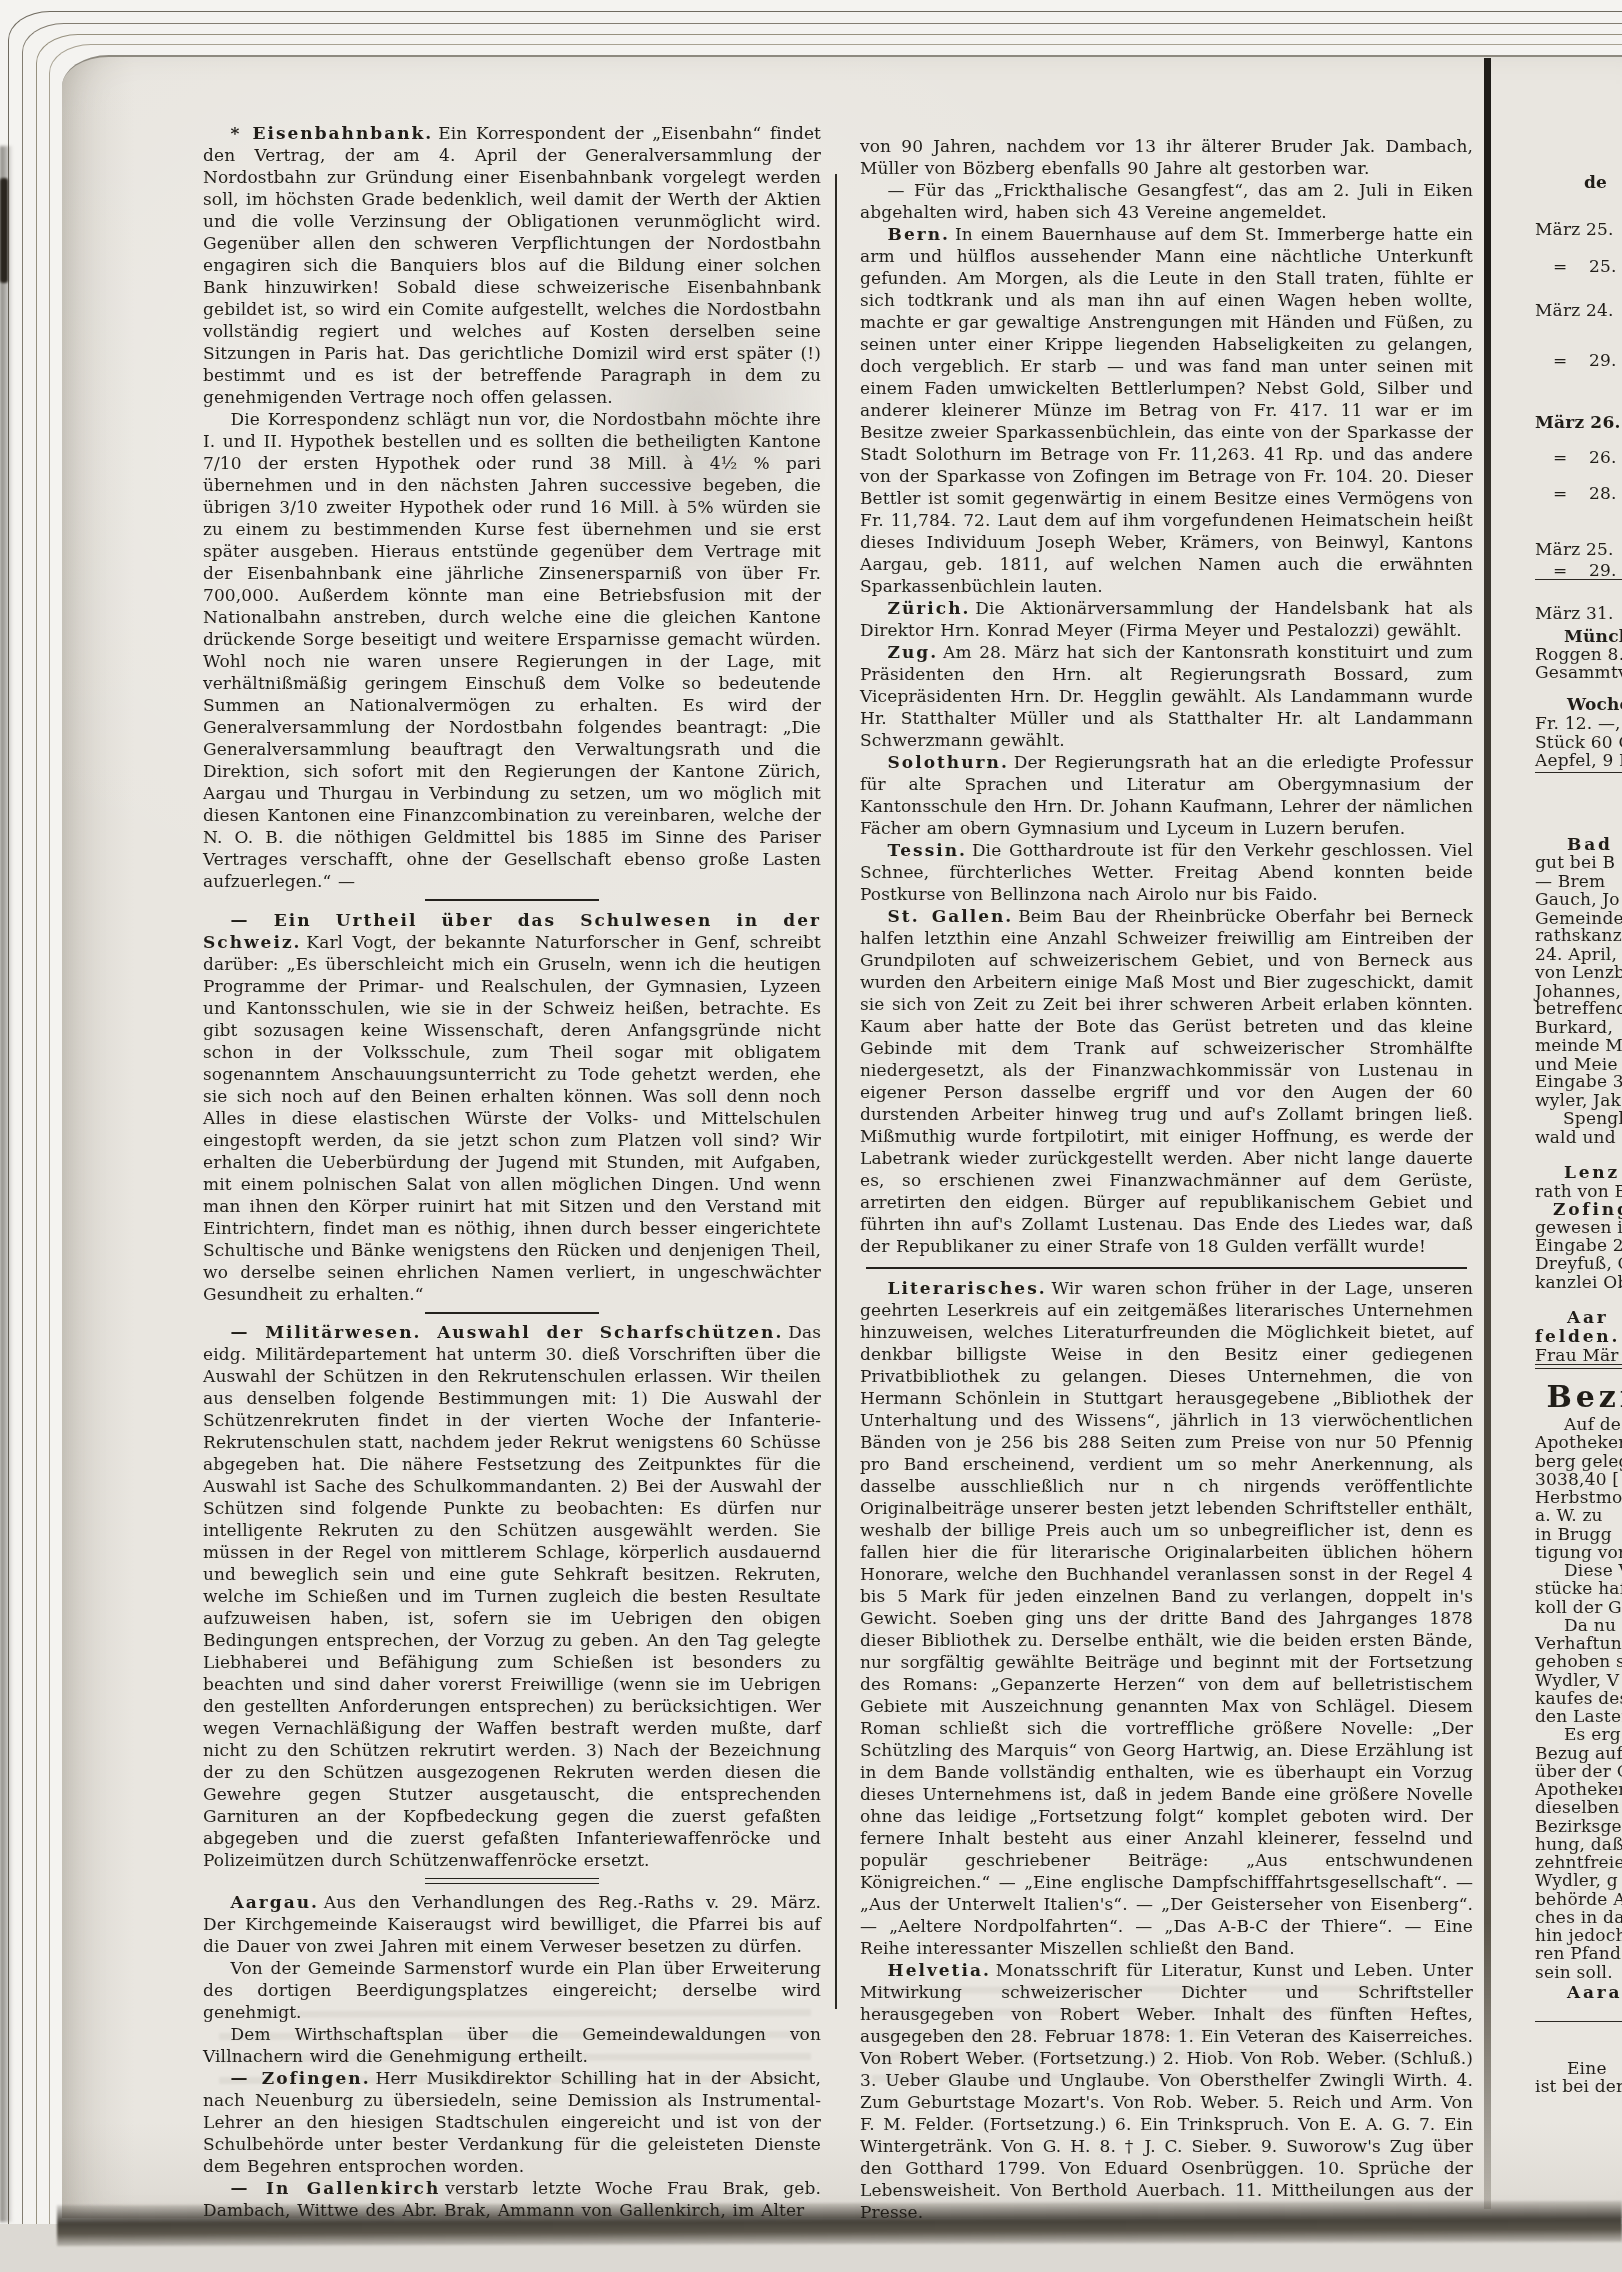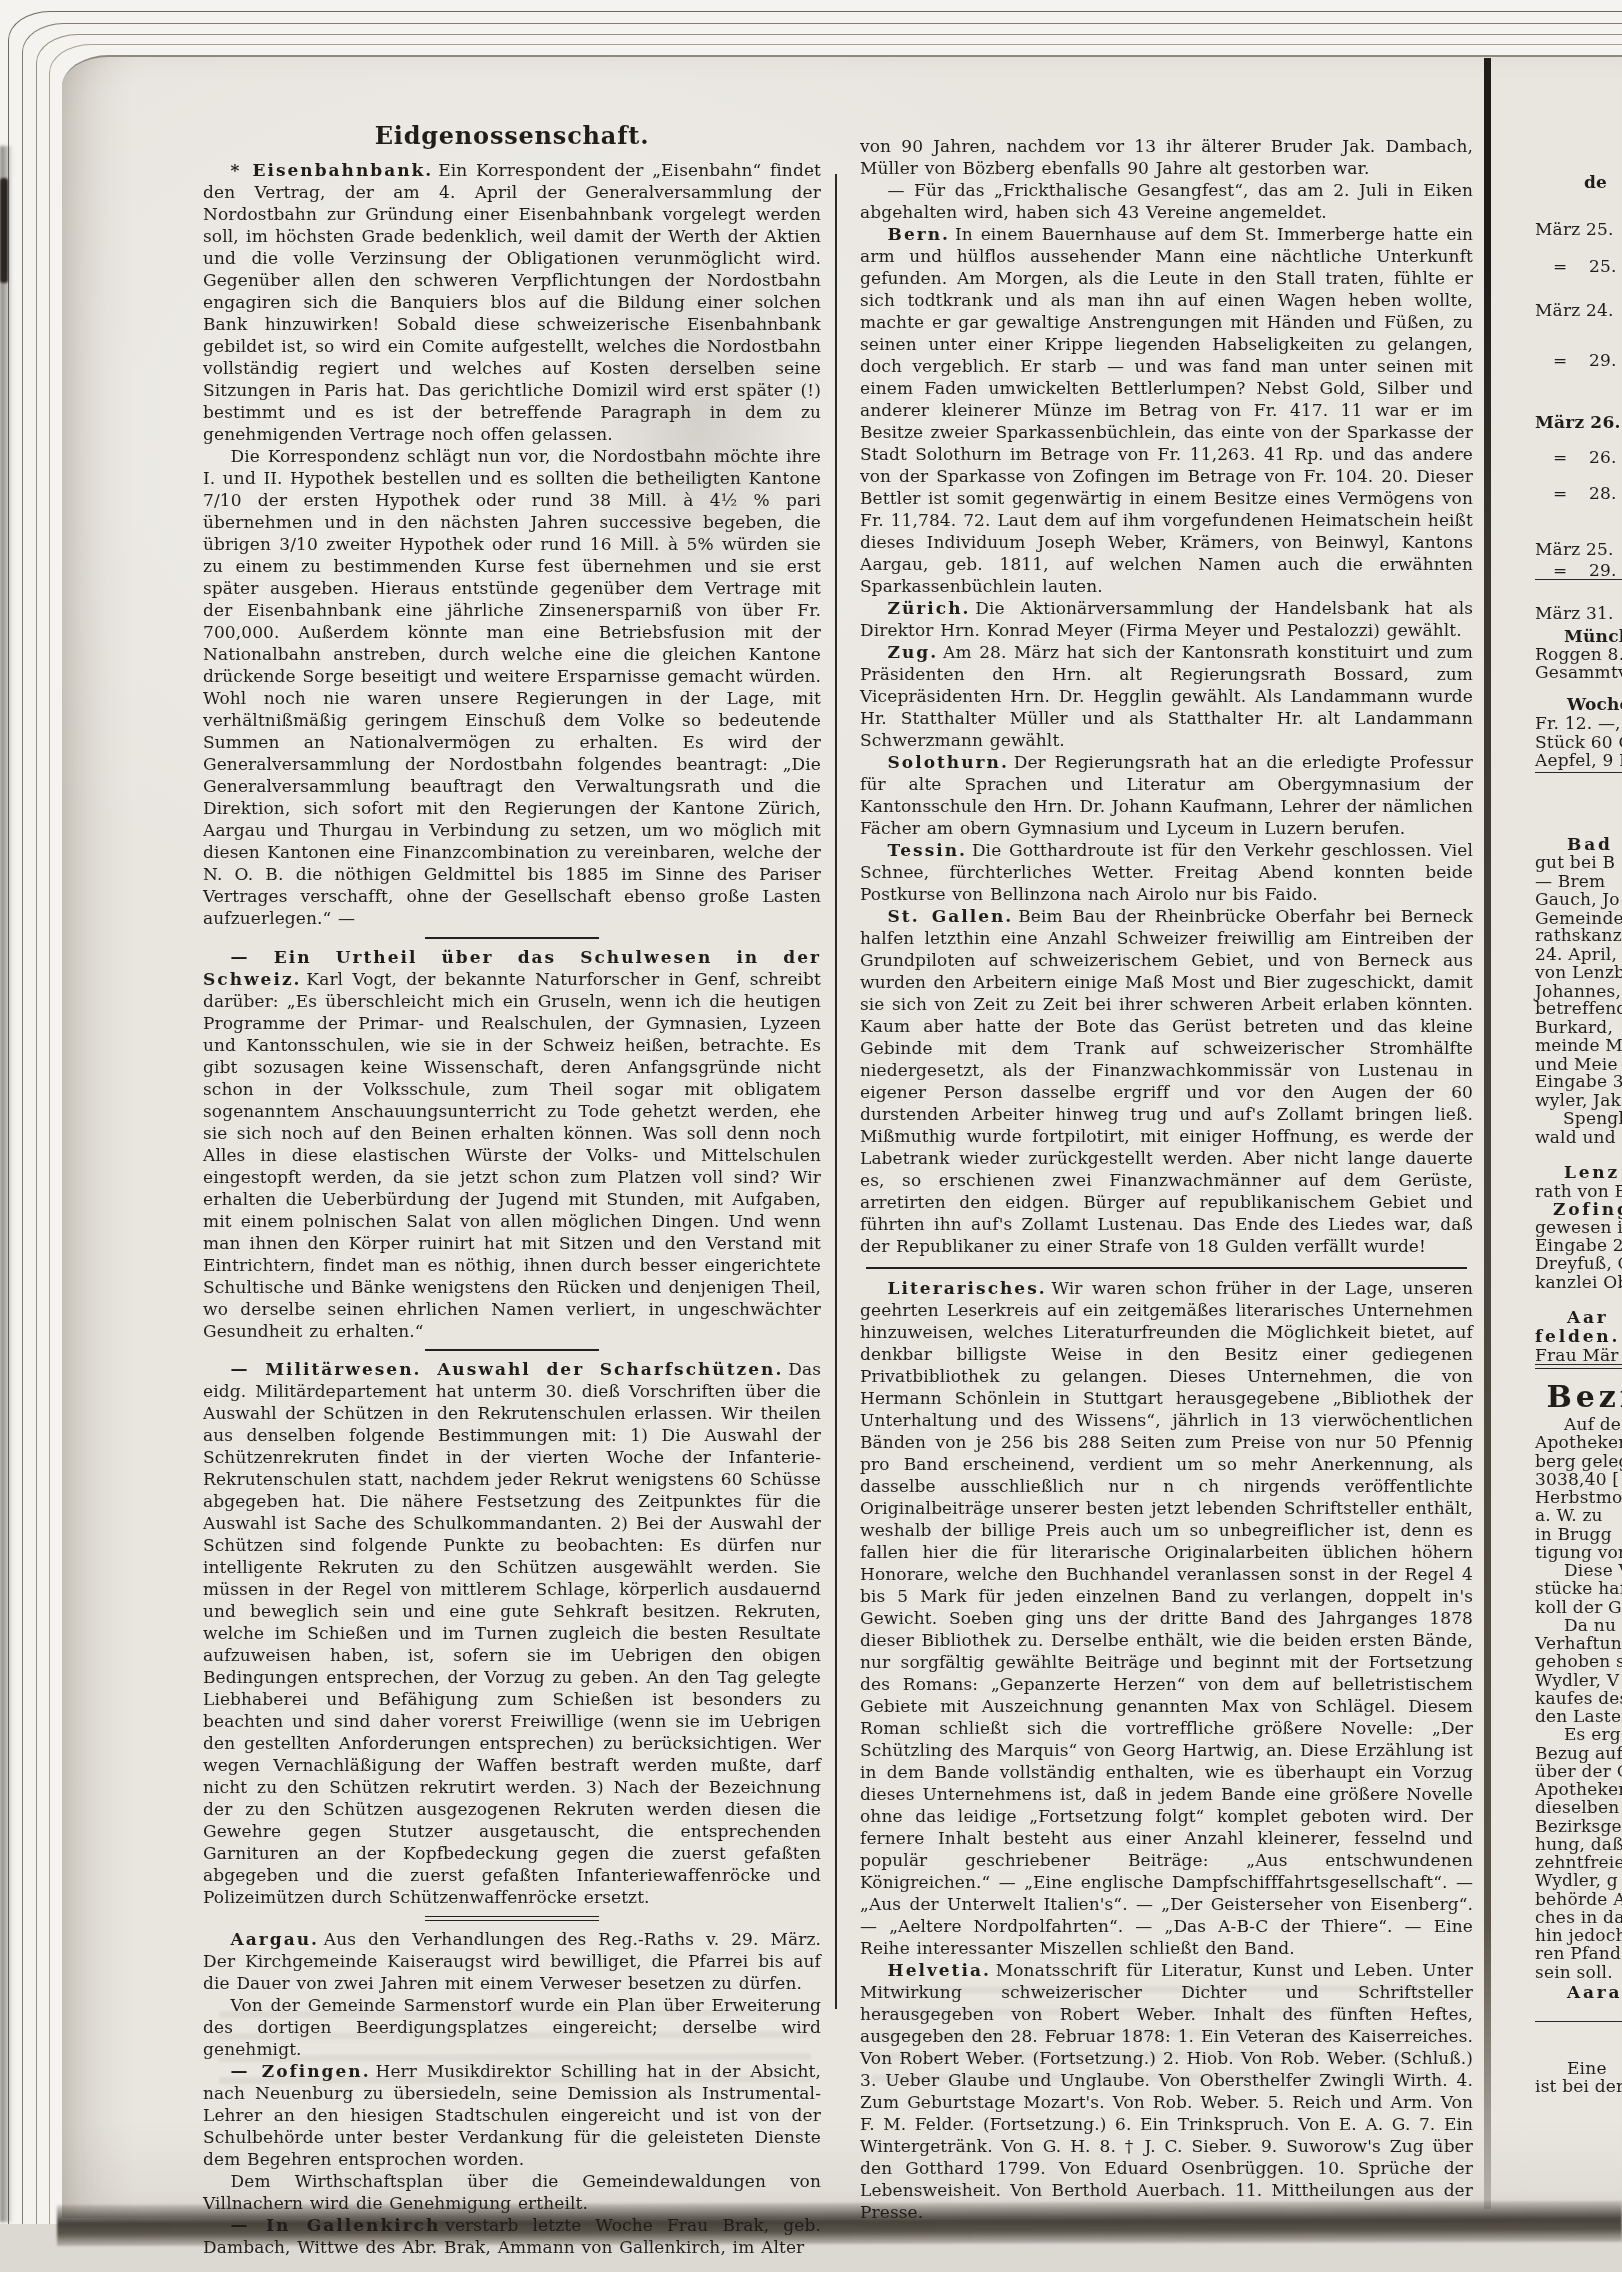--- a/index.html
+++ b/index.html
@@ -102,33 +102,32 @@
 <div class="below-page"></div>
 <div class="bottom-shadow"></div>
 <div class="fold-line"></div>
 <div class="col-rule"></div>
 
 <div class="smudge" style="left:568px;top:195px;width:260px;height:454px;"></div>
 <div class="ghost" style="left:219px;top:2003px;width:592px;height:89px;"></div>
 <div class="ghost" style="left:872px;top:1979px;width:568px;height:114px;"></div>
 
 <div class="col col-left">
-  <h1 class="section-header">Eidgenossenschaft.</h1>
   <div>
       <p><span class="lead">* Eisenbahnbank.</span>Ein Korrespondent der „Eisenbahn“ findet den Vertrag, der am 4. April der Generalversammlung der Nordostbahn zur Gründung einer Eisenbahnbank vorgelegt werden soll, im höchsten Grade bedenklich, weil damit der Werth der Aktien und die volle Verzinsung der Obligationen verunmöglicht wird. Gegenüber allen den schweren Verpflichtungen der Nordostbahn engagiren sich die Banquiers blos auf die Bildung einer solchen Bank hinzuwirken! Sobald diese schweizerische Eisenbahnbank gebildet ist, so wird ein Comite aufgestellt, welches die Nordostbahn vollständig regiert und welches auf Kosten derselben seine Sitzungen in Paris hat. Das gerichtliche Domizil wird erst später (!) bestimmt und es ist der betreffende Paragraph in dem zu genehmigenden Vertrage noch offen gelassen.</p>
       <p>Die Korrespondenz schlägt nun vor, die Nordostbahn möchte ihre I. und II. Hypothek bestellen und es sollten die betheiligten Kantone 7/10 der ersten Hypothek oder rund 38 Mill. à 4½ % pari übernehmen und in den nächsten Jahren successive begeben, die übrigen 3/10 zweiter Hypothek oder rund 16 Mill. à 5% würden sie zu einem zu bestimmenden Kurse fest übernehmen und sie erst später ausgeben. Hieraus entstünde gegenüber dem Vertrage mit der Eisenbahnbank eine jährliche Zinsenersparniß von über Fr. 700,000. Außerdem könnte man eine Betriebsfusion mit der Nationalbahn anstreben, durch welche eine die gleichen Kantone drückende Sorge beseitigt und weitere Ersparnisse gemacht würden. Wohl noch nie waren unsere Regierungen in der Lage, mit verhältnißmäßig geringem Einschuß dem Volke so bedeutende Summen an Nationalvermögen zu erhalten. Es wird der Generalversammlung der Nordostbahn folgendes beantragt: „Die Generalversammlung beauftragt den Verwaltungsrath und die Direktion, sich sofort mit den Regierungen der Kantone Zürich, Aargau und Thurgau in Verbindung zu setzen, um wo möglich mit diesen Kantonen eine Finanzcombination zu vereinbaren, welche der N. O. B. die nöthigen Geldmittel bis 1885 im Sinne des Pariser Vertrages verschafft, ohne der Gesellschaft ebenso große Lasten aufzuerlegen.“ —</p>
       <div class="hr short"></div>
       <p><span class="lead">— Ein Urtheil über das Schulwesen in der Schweiz.</span>Karl Vogt, der bekannte Naturforscher in Genf, schreibt darüber: „Es überschleicht mich ein Gruseln, wenn ich die heutigen Programme der Primar- und Realschulen, der Gymnasien, Lyzeen und Kantonsschulen, wie sie in der Schweiz heißen, betrachte. Es gibt sozusagen keine Wissenschaft, deren Anfangsgründe nicht schon in der Volksschule, zum Theil sogar mit obligatem sogenanntem Anschauungsunterricht zu Tode gehetzt werden, ehe sie sich noch auf den Beinen erhalten können. Was soll denn noch Alles in diese elastischen Würste der Volks- und Mittelschulen eingestopft werden, da sie jetzt schon zum Platzen voll sind? Wir erhalten die Ueberbürdung der Jugend mit Stunden, mit Aufgaben, mit einem polnischen Salat von allen möglichen Dingen. Und wenn man ihnen den Körper ruinirt hat mit Sitzen und den Verstand mit Eintrichtern, findet man es nöthig, ihnen durch besser eingerichtete Schultische und Bänke wenigstens den Rücken und denjenigen Theil, wo derselbe seinen ehrlichen Namen verliert, in ungeschwächter Gesundheit zu erhalten.“</p>
       <div class="hr short"></div>
       <p><span class="lead">— Militärwesen. Auswahl der Scharfschützen.</span>Das eidg. Militärdepartement hat unterm 30. dieß Vorschriften über die Auswahl der Schützen in den Rekrutenschulen erlassen. Wir theilen aus denselben folgende Bestimmungen mit: 1) Die Auswahl der Schützenrekruten findet in der vierten Woche der Infanterie-Rekrutenschulen statt, nachdem jeder Rekrut wenigstens 60 Schüsse abgegeben hat. Die nähere Festsetzung des Zeitpunktes für die Auswahl ist Sache des Schulkommandanten. 2) Bei der Auswahl der Schützen sind folgende Punkte zu beobachten: Es dürfen nur intelligente Rekruten zu den Schützen ausgewählt werden. Sie müssen in der Regel von mittlerem Schlage, körperlich ausdauernd und beweglich sein und eine gute Sehkraft besitzen. Rekruten, welche im Schießen und im Turnen zugleich die besten Resultate aufzuweisen haben, ist, sofern sie im Uebrigen den obigen Bedingungen entsprechen, der Vorzug zu geben. An den Tag gelegte Liebhaberei und Befähigung zum Schießen ist besonders zu beachten und sind daher vorerst Freiwillige (wenn sie im Uebrigen den gestellten Anforderungen entsprechen) zu berücksichtigen. Wer wegen Vernachläßigung der Waffen bestraft werden mußte, darf nicht zu den Schützen rekrutirt werden. 3) Nach der Bezeichnung der zu den Schützen ausgezogenen Rekruten werden diesen die Gewehre gegen Stutzer ausgetauscht, die entsprechenden Garnituren an der Kopfbedeckung gegen die zuerst gefaßten abgegeben und die zuerst gefaßten Infanteriewaffenröcke und Polizeimützen durch Schützenwaffenröcke ersetzt.</p>
       <div class="hr double"></div>
       <p><span class="lead">Aargau.</span>Aus den Verhandlungen des Reg.-Raths v. 29. März. Der Kirchgemeinde Kaiseraugst wird bewilliget, die Pfarrei bis auf die Dauer von zwei Jahren mit einem Verweser besetzen zu dürfen.</p>
       <p>Von der Gemeinde Sarmenstorf wurde ein Plan über Erweiterung des dortigen Beerdigungsplatzes eingereicht; derselbe wird genehmigt.</p>
+      <p>Dem Wirthschaftsplan über die Gemeindewaldungen von Villnachern wird die Genehmigung ertheilt.</p>
       <p><span class="lead">— Zofingen.</span>Herr Musikdirektor Schilling hat in der Absicht, nach Neuenburg zu übersiedeln, seine Demission als Instrumental-Lehrer an den hiesigen Stadtschulen eingereicht und ist von der Schulbehörde unter bester Verdankung für die geleisteten Dienste dem Begehren entsprochen worden.</p>
-      <p>Dem Wirthschaftsplan über die Gemeindewaldungen von Villnachern wird die Genehmigung ertheilt.</p>
       <p><span class="lead">— In Gallenkirch</span>verstarb letzte Woche Frau Brak, geb. Dambach, Wittwe des Abr. Brak, Ammann von Gallenkirch, im Alter</p>
     </div>
 </div>
 
 <div class="col col-middle">
   <div>
       <p class="noindent">von 90 Jahren, nachdem vor 13 ihr älterer Bruder Jak. Dambach, Müller von Bözberg ebenfalls 90 Jahre alt gestorben war.</p>
       <p>— Für das „Frickthalische Gesangfest“, das am 2. Juli in Eiken abgehalten wird, haben sich 43 Vereine angemeldet.</p>
       <p><span class="lead">Bern.</span>In einem Bauernhause auf dem St. Immerberge hatte ein arm und hülflos aussehender Mann eine nächtliche Unterkunft gefunden. Am Morgen, als die Leute in den Stall traten, fühlte er sich todtkrank und als man ihn auf einen Wagen heben wollte, machte er gar gewaltige Anstrengungen mit Händen und Füßen, zu seinen unter einer Krippe liegenden Habseligkeiten zu gelangen, doch vergeblich. Er starb — und was fand man unter seinen mit einem Faden umwickelten Bettlerlumpen? Nebst Gold, Silber und anderer kleinerer Münze im Betrag von Fr. 417. 11 war er im Besitze zweier Sparkassenbüchlein, das einte von der Sparkasse der Stadt Solothurn im Betrage von Fr. 11,263. 41 Rp. und das andere von der Sparkasse von Zofingen im Betrage von Fr. 104. 20. Dieser Bettler ist somit gegenwärtig in einem Besitze eines Vermögens von Fr. 11,784. 72. Laut dem auf ihm vorgefundenen Heimatschein heißt dieses Individuum Joseph Weber, Krämers, von Beinwyl, Kantons Aargau, geb. 1811, auf welchen Namen auch die erwähnten Sparkassenbüchlein lauten.</p>
       <p><span class="lead">Zürich.</span>Die Aktionärversammlung der Handelsbank hat als Direktor Hrn. Konrad Meyer (Firma Meyer und Pestalozzi) gewählt.</p>

